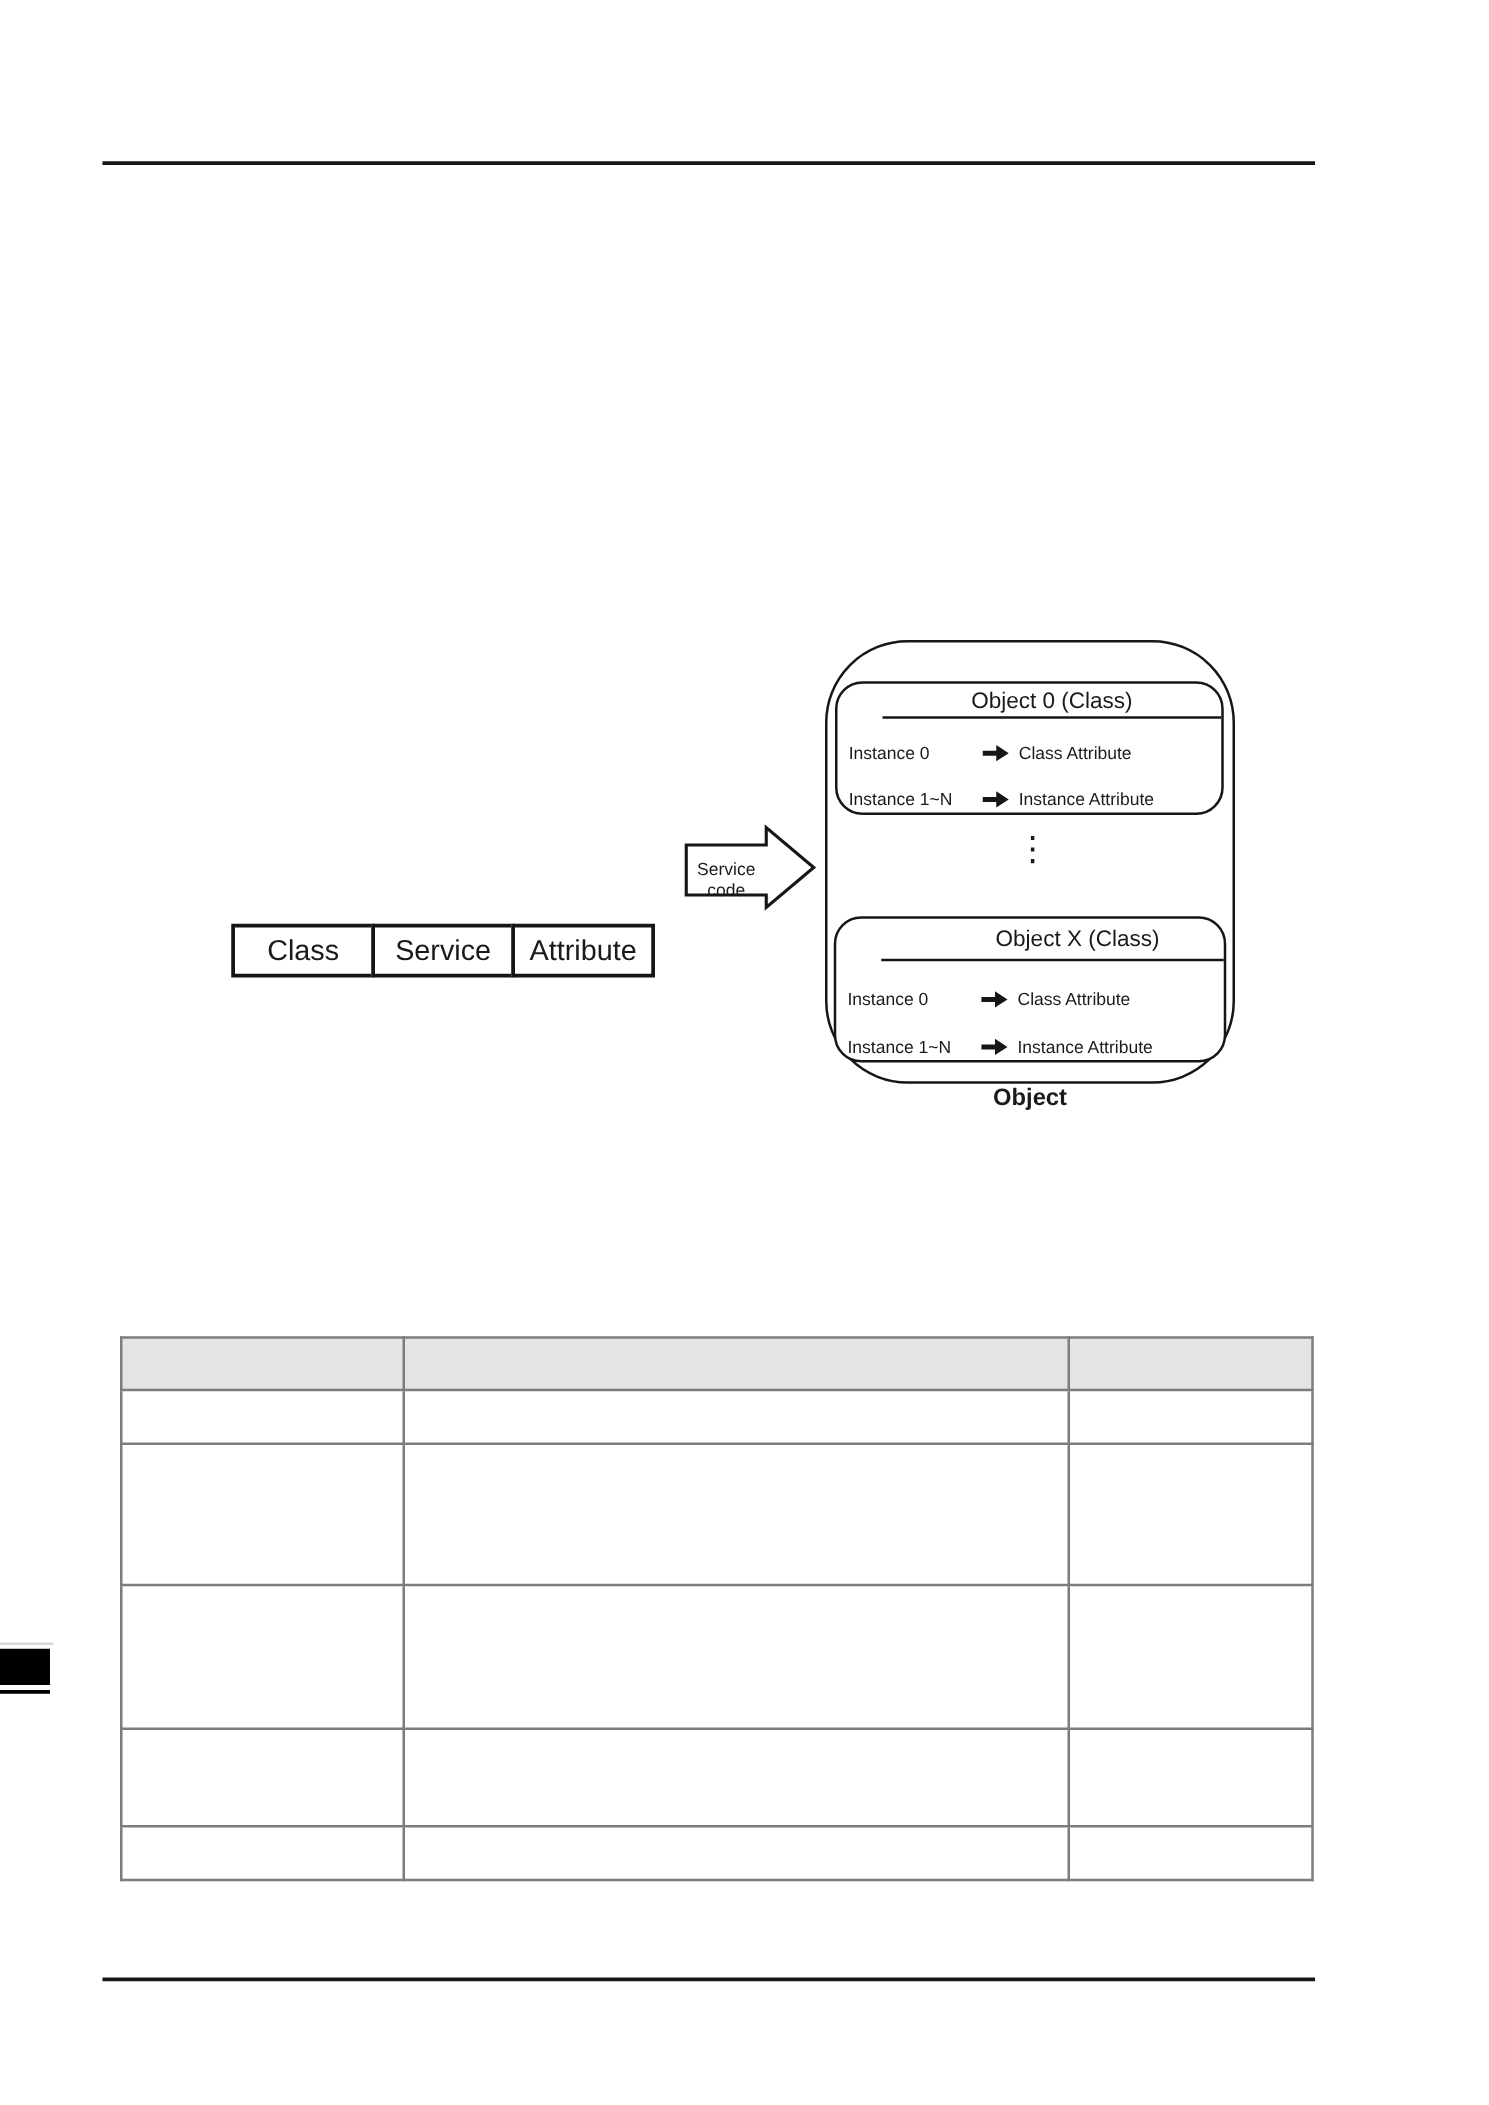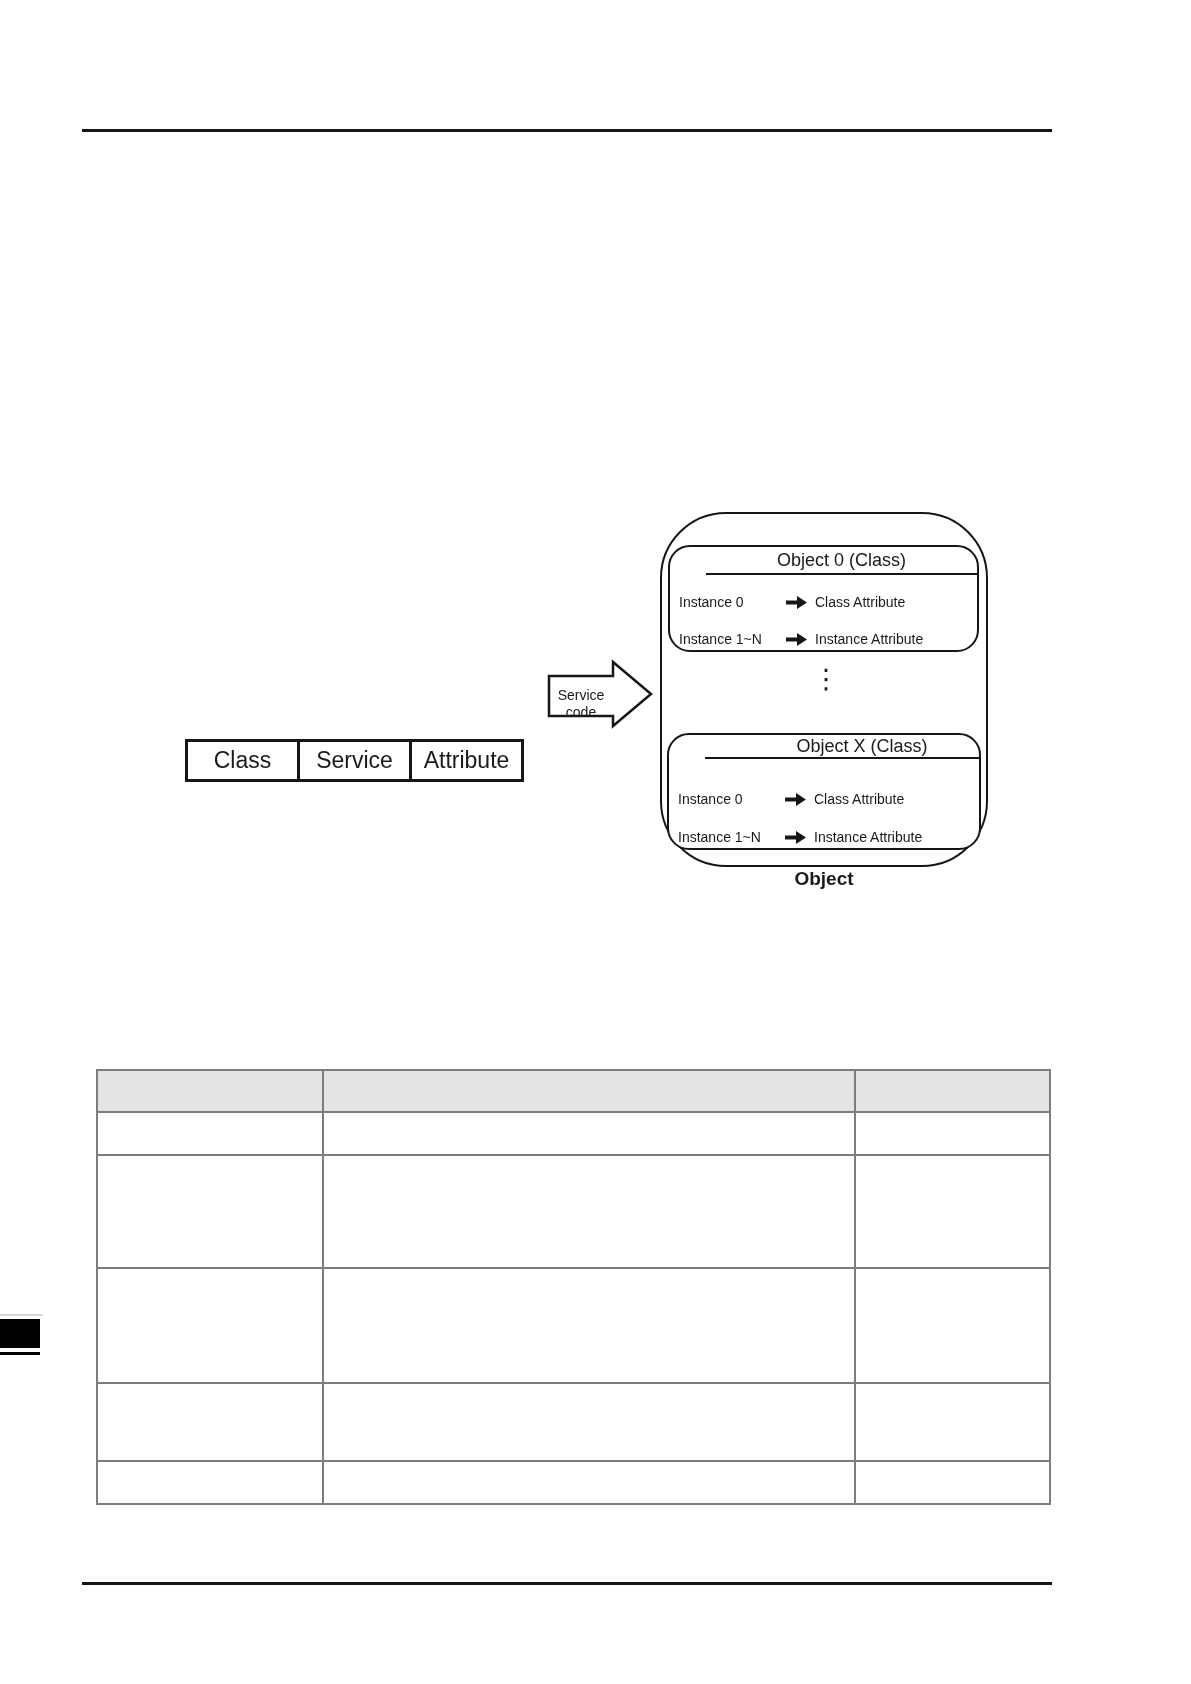--- a/index.html
+++ b/index.html
@@ -38,21 +38,21 @@
     position:absolute;box-sizing:border-box;border:2px solid #161616;
     border-radius:22px;background:#fff;
   }
   .obj-box .title{
     position:absolute;left:0;right:0;top:0;display:flex;align-items:center;justify-content:center;
     font-size:18px;border-bottom:2px solid #161616;box-sizing:border-box;margin-left:36px;
   }
   .obj0{left:6px;top:31px;width:311px;height:107px;}
   .obj0 .title{height:28px;}
   .objx{left:5px;top:219px;width:314px;height:117px;}
-  .objx .title{height:24px;padding-left:40px;}
+  .objx .title{height:34px;padding-left:40px;}
   .irow{
     position:absolute;left:9px;right:6px;height:24px;display:flex;align-items:center;
     font-size:14px;white-space:nowrap;
   }
   .obj0 .irow.r1{top:43px;} .obj0 .irow.r2{top:80px;}
   .objx .irow.r1{top:52px;} .objx .irow.r2{top:90px;}
   .iname{display:inline-block;width:107px;}
   .iarrow{display:inline-flex;align-items:center;margin-right:7px;}
   .vdots{
     position:absolute;left:146px;top:152px;width:36px;text-align:center;

